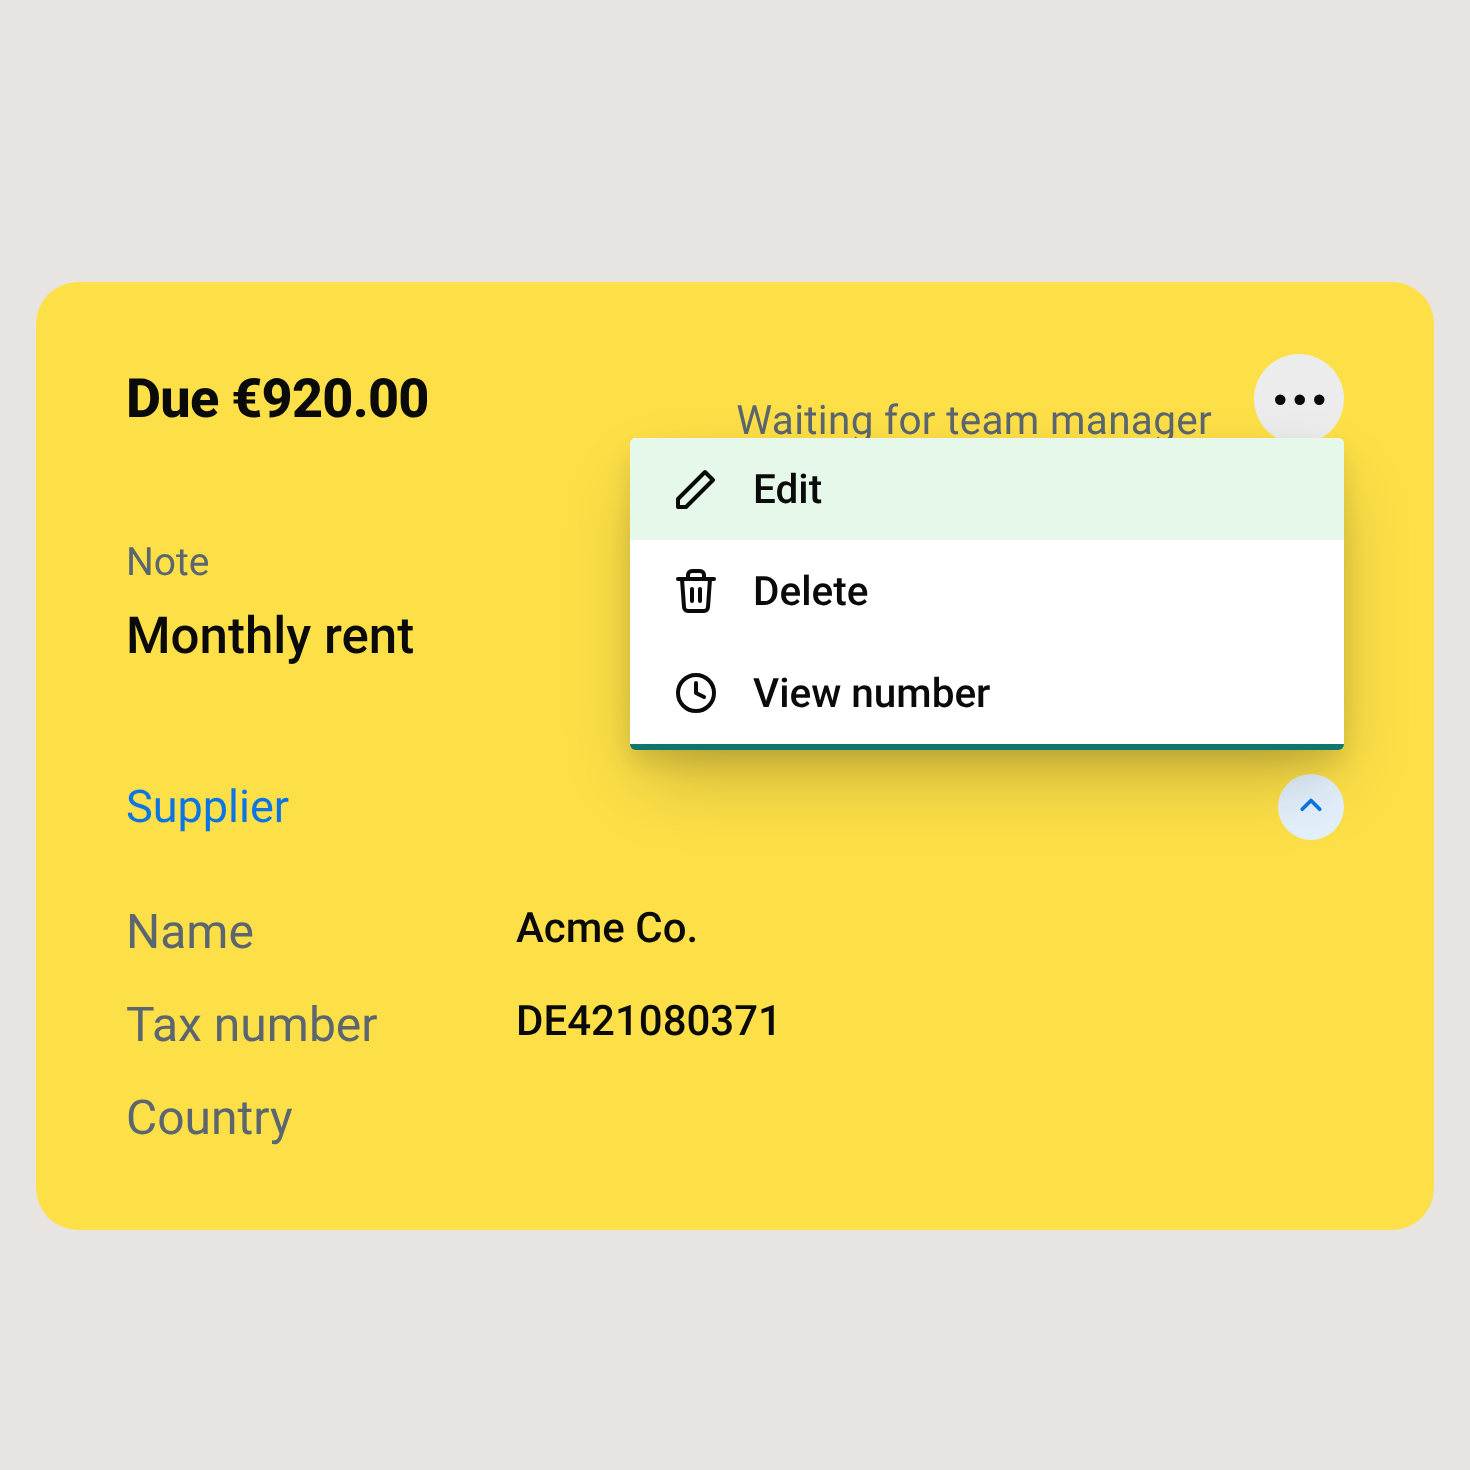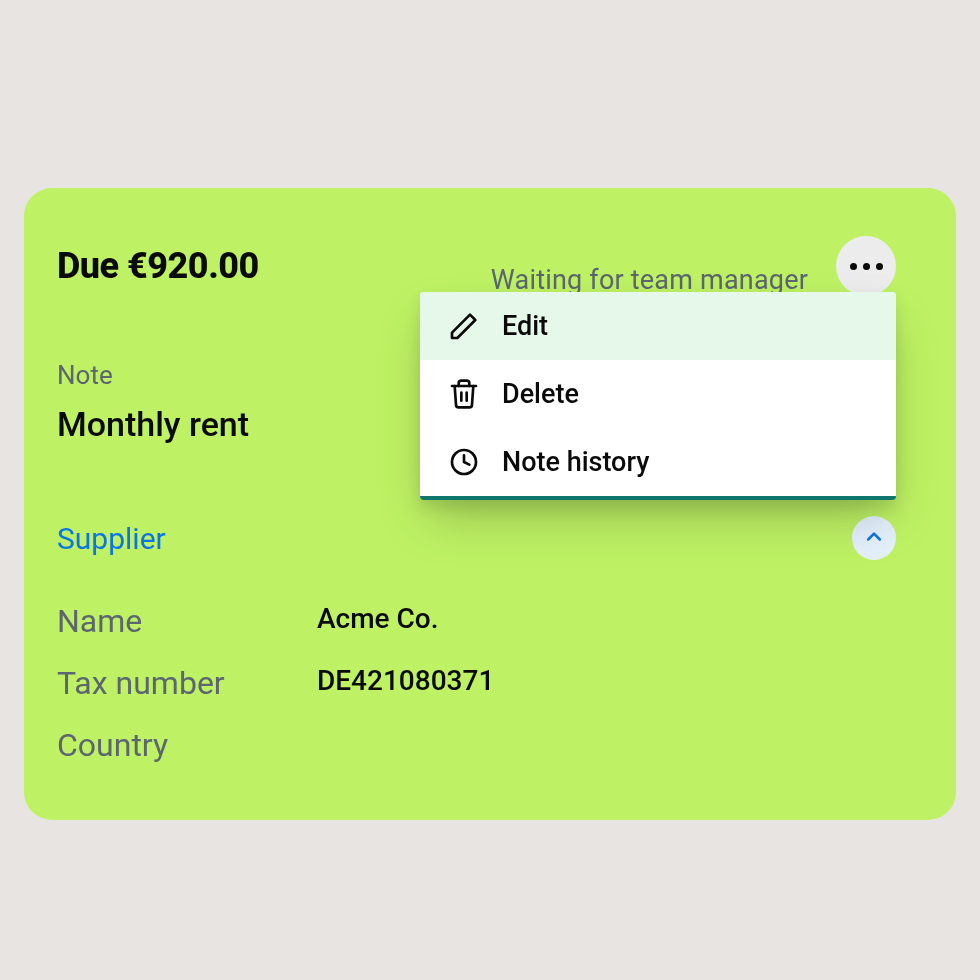--- a/index.html
+++ b/index.html
@@ -7,23 +7,23 @@
     body {
       background: #e7e4e1;
       font-family: -apple-system, BlinkMacSystemFont, "Segoe UI", Roboto, Helvetica, Arial, sans-serif;
       display: flex;
       align-items: flex-start;
       justify-content: center;
       padding-top: 188px;
     }
     .card {
       width: 932px;
-      background: #bef264;
+      background: #fde047;
       border-radius: 28px;
-      padding: 48px 60px 56px 33px;
+      padding: 48px 60px 56px 60px;
       position: relative;
     }
     .header {
       display: flex;
       align-items: center;
       justify-content: space-between;
       margin-bottom: 64px;
     }
     .due {
       font-size: 36px;
@@ -195,17 +195,17 @@
       </span>
       <span>Delete</span>
     </div>
     <div class="menu-item">
       <span class="icn">
         <svg viewBox="0 0 24 24" fill="none" stroke-width="2" stroke-linecap="round" stroke-linejoin="round">
             <circle cx="12" cy="12" r="9"></circle>
             <polyline points="12 7 12 12 16 14"></polyline>
           </svg>
       </span>
-      <span>Note history</span>
+      <span>View number</span>
     </div>
   </div>
 
 </div>
 
 </body></html>

